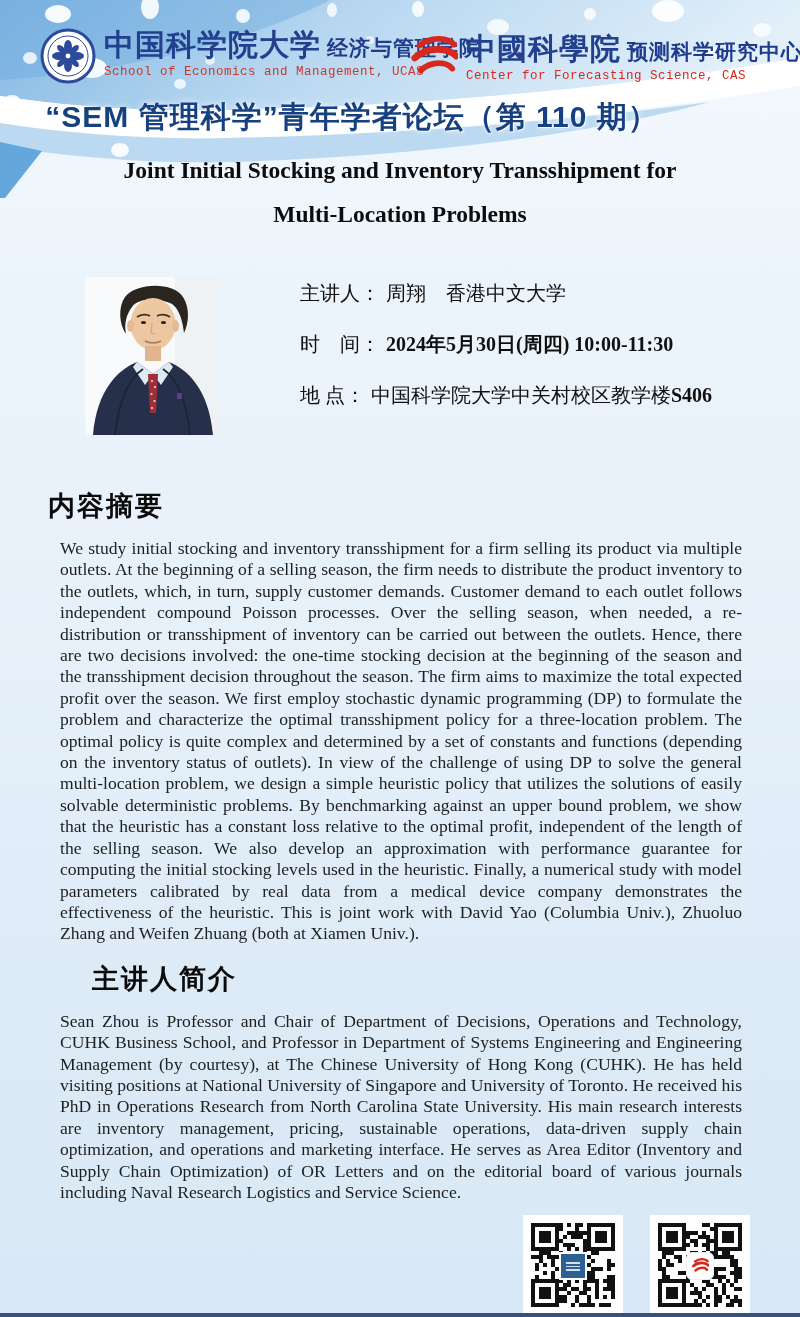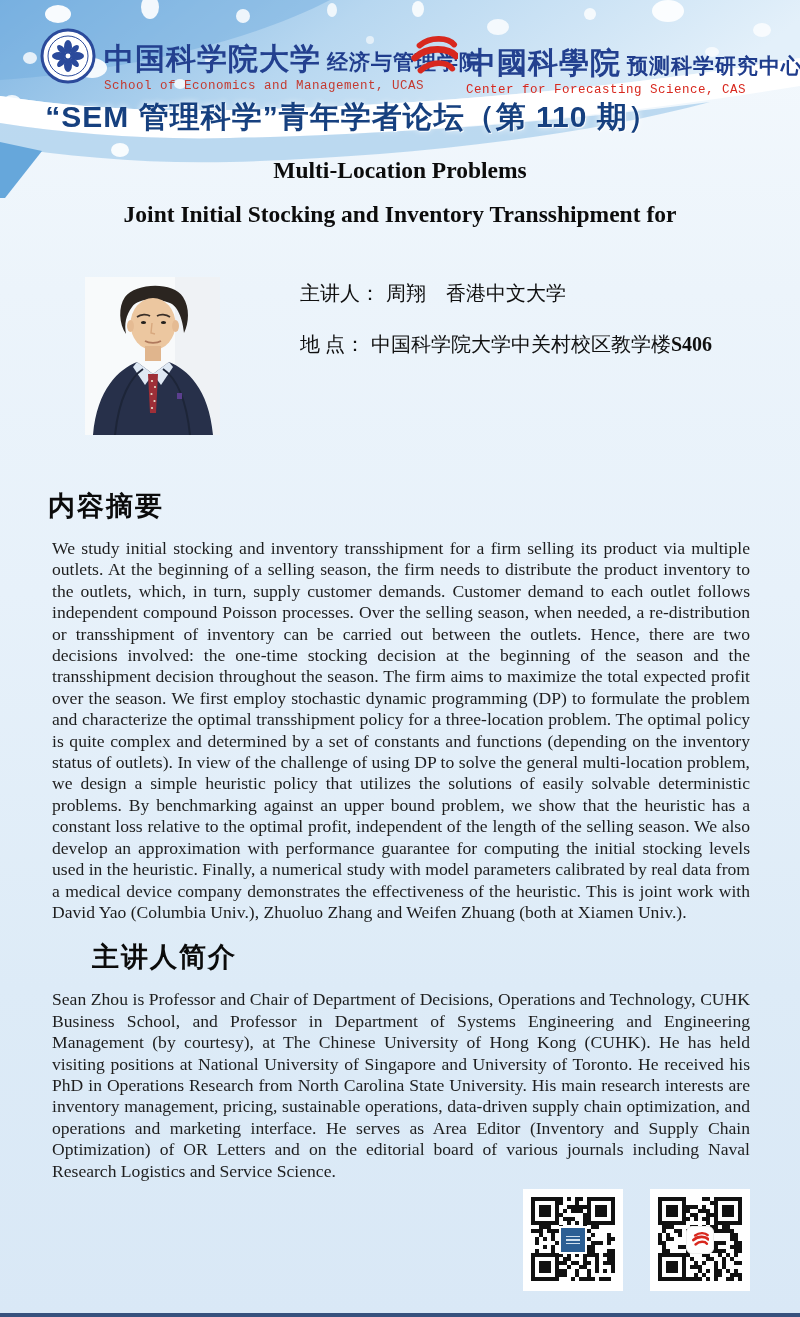--- a/index.html
+++ b/index.html
@@ -7,21 +7,21 @@
     position:relative;width:800px;height:1317px;overflow:hidden;
     background:linear-gradient(180deg,#f4f9fd 0%,#ecf4fb 22%,#e7f1fa 45%,#ddebf7 75%,#d9e8f6 100%);
     font-family:"Liberation Serif", serif;
   }
   .hdr-svg{position:absolute;top:0;left:0;}
   
   .logo-left{position:absolute;top:28px;left:40px;display:flex;align-items:flex-start;gap:8px;}
   .logo-right{position:absolute;top:32px;left:408px;display:flex;align-items:flex-start;gap:8px;}
   .logo-text{display:flex;flex-direction:column;}
   .logo-cnrow{display:flex;align-items:baseline;gap:6px;white-space:nowrap;}
-  .cal-big{font-family:"Liberation Serif",serif;font-weight:700;font-size:30px;color:#23408f;letter-spacing:1px;line-height:34px;margin-top:14px;}
+  .cal-big{font-family:"Liberation Serif",serif;font-weight:700;font-size:30px;color:#23408f;letter-spacing:1px;line-height:34px;}
   .cal-dept{font-family:"Liberation Sans",sans-serif;font-weight:700;font-size:21px;color:#1f3c8c;letter-spacing:1px;}
   .logo-en{font-family:"Liberation Mono",monospace;font-size:12.5px;color:#c43a30;letter-spacing:.5px;margin-top:3px;white-space:nowrap;}
   .logo-en.r{color:#d8281e;}
   
   .series-title{
     position:absolute;top:97px;left:0;width:704px;text-align:center;
     font-family:"Liberation Sans",sans-serif;font-weight:800;font-size:30px;color:#16407f;
     letter-spacing:1px;white-space:nowrap;
     text-shadow:0 0 6px rgba(255,255,255,.95), 1px 1px 0 rgba(255,255,255,.8);
   }
@@ -34,21 +34,21 @@
   .info{position:absolute;top:281px;left:300px;display:flex;flex-direction:column;gap:27px;
         font-size:20px;color:#101010;white-space:nowrap;}
   .info .line{line-height:24px;}
   .info .lab{font-weight:400;}
   .info .val{margin-left:6px;}
   .info .b{font-weight:700;}
   
   .content{position:absolute;top:488px;left:48px;width:706px;}
   .sec-h{font-family:Liberation Sans, sans-serif;font-weight:900;font-size:27px;color:#0b0b0b;
          letter-spacing:2px;margin:0 0 14px 0;}
-  .para{font-size:17.6px;line-height:21.4px;color:#1e1e1e;text-align:justify;margin:4px;}
+  .para{font-size:17.6px;line-height:21.4px;color:#1e1e1e;text-align:justify;margin:12px;}
   .sec2{margin-top:16px;margin-left:44px;}
   
   .qr-row{display:flex;justify-content:flex-end;gap:27px;margin-top:7px;padding-right:4px;}
   .qr-card{position:relative;width:84px;height:86px;background:#ffffff;padding:8px;}
   .qr-badge-blue{position:absolute;left:50%;top:50%;transform:translate(-50%,-50%);
     width:24px;height:24px;background:#2c5f94;border:2px solid #fff;display:flex;flex-direction:column;
     align-items:center;justify-content:center;gap:2px;}
   .qr-badge-blue i{display:block;width:14px;height:1.5px;background:#cfe0ee;}
   .qr-badge-white{position:absolute;left:50%;top:50%;transform:translate(-50%,-50%);
     width:26px;height:26px;background:#fff;border-radius:6px;border:1px solid #eee;
@@ -132,22 +132,22 @@
       <div class="logo-cnrow">
         <span class="cal-big">中國科學院</span>
         <span class="cal-dept">预测科学研究中心</span>
       </div>
       <span class="logo-en r">Center for Forecasting Science, CAS</span>
     </div>
   </div>
 
   <div class="series-title">“SEM 管理科学”青年学者论坛（第 110 期）</div>
   <div class="talk-title">
+    <div>Joint Initial Stocking and Inventory Transshipment for</div>
     <div>Multi-Location Problems</div>
-    <div>Joint Initial Stocking and Inventory Transshipment for</div>
   </div>
 
   <svg class="photo" viewBox="0 0 135 158">
     <rect width="135" height="158" fill="#f8fafb"></rect>
     <rect x="90" width="45" height="158" fill="#eff2f5"></rect>
     <path d="M40 20 C50 6 88 4 98 20 C105 31 104 46 99 56 C97 36 90 28 85 26 C70 20 52 22 47 30 C41 38 39 47 41 57 C34 47 33 30 40 20 Z" fill="#2b2520"></path>
     <ellipse cx="68" cy="47" rx="22.5" ry="26" fill="#ecc7a0"></ellipse>
     <ellipse cx="45.5" cy="49" rx="3.5" ry="6" fill="#e5bb93"></ellipse>
     <ellipse cx="90.5" cy="49" rx="3.5" ry="6" fill="#e5bb93"></ellipse>
     <path d="M52 40 C56 37 62 37 65 39" stroke="#3a2f28" stroke-width="1.6" fill="none"></path>
@@ -170,20 +170,23 @@
       <circle cx="67" cy="131" r="1.1"></circle>
     </g>
     <path d="M30 158 C34 120 46 100 58 92" stroke="#1d2538" stroke-width="2" fill="none"></path>
     <path d="M105 158 C101 120 90 100 78 92" stroke="#1d2538" stroke-width="2" fill="none"></path>
     <rect x="92" y="116" width="5" height="6" fill="#5b3f8f"></rect>
   </svg>
 
   <div class="info">
     <div class="line">
       <span class="lab">主讲人：</span><span class="val">周翔　香港中文大学</span>
+    </div>
+    <div class="line">
+      <span class="lab">时　间：</span><span class="val b">2024年5月30日(周四) 10:00-11:30</span>
     </div>
     <div class="line">
       <span class="lab">地 点：</span><span class="val">中国科学院大学中关村校区教学楼</span><span class="b">S406</span>
     </div>
   </div>
 
   <div class="content">
     <h2 class="sec-h">内容摘要</h2>
     <p class="para">We study initial stocking and inventory transshipment for a firm selling its product via multiple outlets. At the beginning of a selling season, the firm needs to distribute the product inventory to the outlets, which, in turn, supply customer demands. Customer demand to each outlet follows independent compound Poisson processes. Over the selling season, when needed, a re-distribution or transshipment of inventory can be carried out between the outlets. Hence, there are two decisions involved: the one-time stocking decision at the beginning of the season and the transshipment decision throughout the season. The firm aims to maximize the total expected profit over the season. We first employ stochastic dynamic programming (DP) to formulate the problem and characterize the optimal transshipment policy for a three-location problem. The optimal policy is quite complex and determined by a set of constants and functions (depending on the inventory status of outlets). In view of the challenge of using DP to solve the general multi-location problem, we design a simple heuristic policy that utilizes the solutions of easily solvable deterministic problems. By benchmarking against an upper bound problem, we show that the heuristic has a constant loss relative to the optimal profit, independent of the length of the selling season. We also develop an approximation with performance guarantee for computing the initial stocking levels used in the heuristic.  Finally, a numerical study with model parameters calibrated by real data from a medical device company demonstrates the effectiveness of the heuristic. This is joint work with David Yao (Columbia Univ.), Zhuoluo Zhang and Weifen Zhuang (both at Xiamen Univ.).</p>
 

